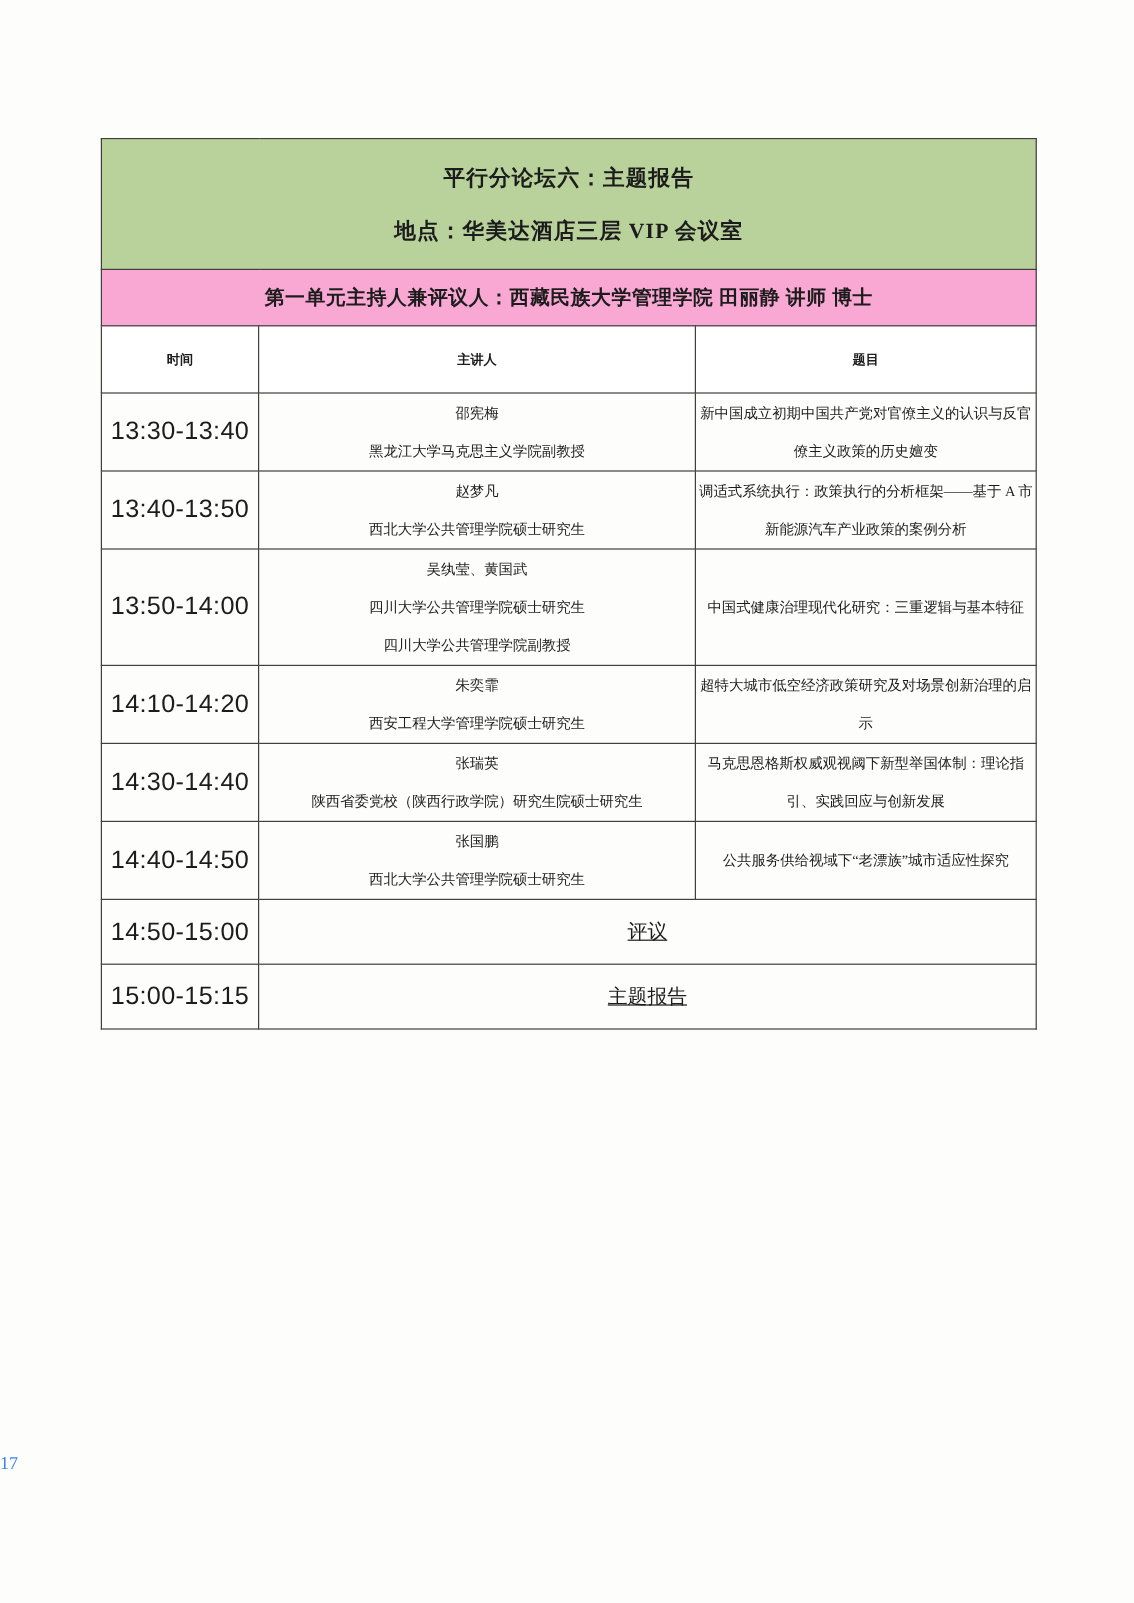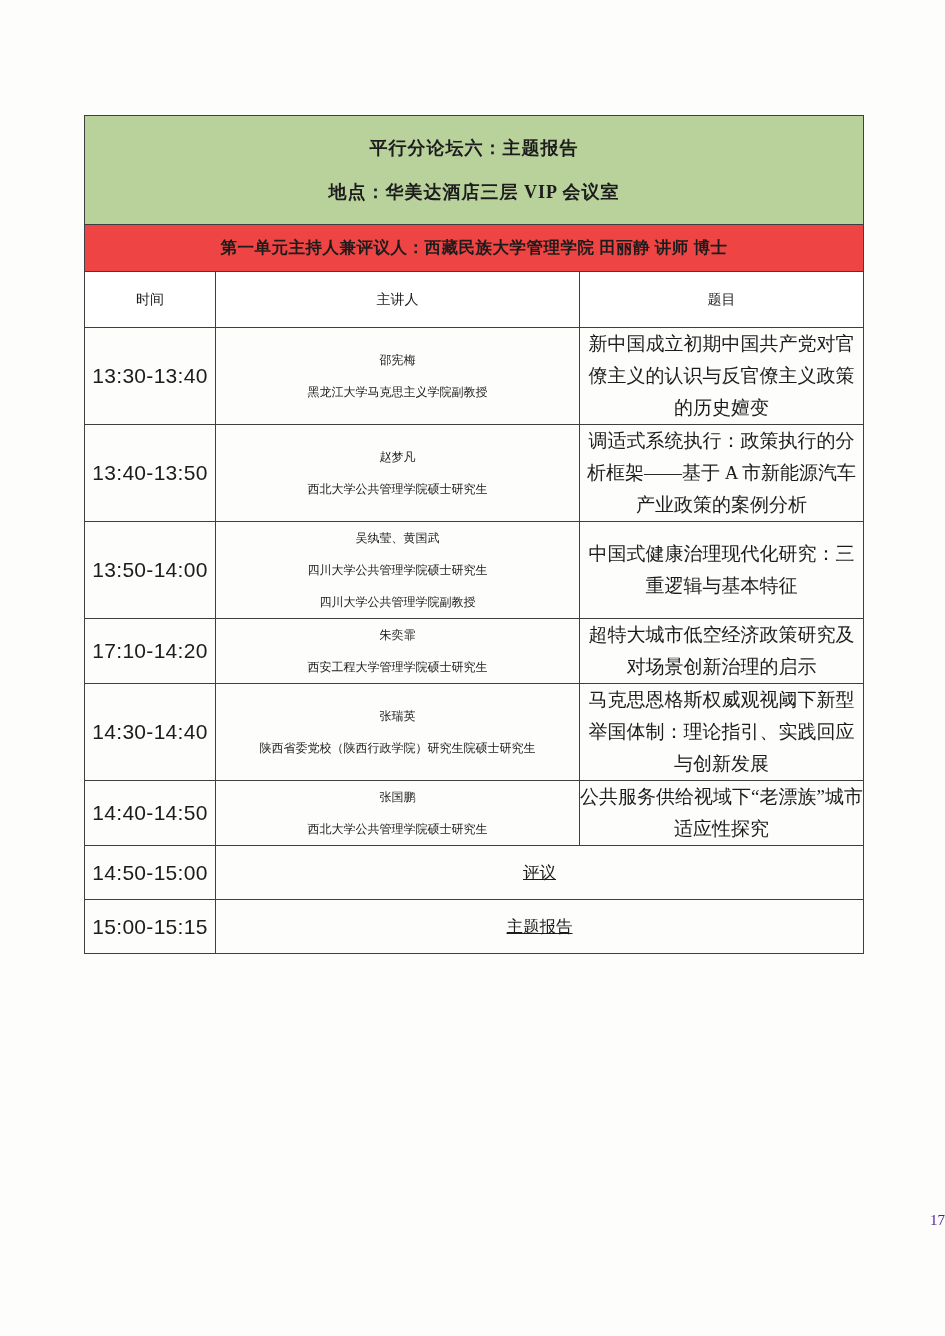--- a/index.html
+++ b/index.html
@@ -38,65 +38,65 @@
     font-size: 18px;
     letter-spacing: 1px;
   }
   .banner-cell .banner-inner {
     display: flex;
     flex-direction: column;
     justify-content: space-evenly;
     height: 108px;
   }
   .unit-cell {
-    background: #ef4444;
+    background: #f9a8d4;
     height: 46px;
     font-weight: bold;
     font-size: 16.5px;
     letter-spacing: 0.5px;
   }
   
   .head-row th {
     height: 55px;
-    font-weight: normal;
-    font-size: 14px;
+    font-weight: bold;
+    font-size: 11px;
     background: #ffffff;
     margin-left: 34px;
   }
   
   .time-cell {
     font-family: "Liberation Sans", "DejaVu Sans", sans-serif;
     font-size: 21px;
     letter-spacing: 0.3px;
   }
   .speaker-cell {
     font-size: 12px;
     line-height: 32px;
     padding: 6px 10px;
   }
   .topic-cell {
-    font-size: 19px;
+    font-size: 12px;
     line-height: 32px;
     padding: 6px 12px;
     text-align: justify;
     text-align-last: center;
   }
   .span-cell {
     font-size: 16.5px;
     height: 53px;
     text-decoration: underline;
   }
   .page-number {
     position: absolute;
     left: 0;
     right: 0;
     top: 1212px;
-    text-align: right;
+    text-align: left;
     font-size: 15px;
-    color: #4c1d95;
+    color: #3b82f6;
   }
 </style>
 </head>
 <body>
 
 <div class="page">
 
   <table class="conf-table">
     <colgroup>
       <col style="width:131px">
@@ -141,21 +141,21 @@
         <tr>
           <td class="time-cell">13:50-14:00</td>
           <td class="speaker-cell">
             <div>吴纨莹、黄国武</div>
             <div>四川大学公共管理学院硕士研究生</div>
             <div>四川大学公共管理学院副教授</div>
           </td>
           <td class="topic-cell">中国式健康治理现代化研究：三重逻辑与基本特征</td>
         </tr>
         <tr>
-          <td class="time-cell">17:10-14:20</td>
+          <td class="time-cell">14:10-14:20</td>
           <td class="speaker-cell">
             <div>朱奕霏</div>
             <div>西安工程大学管理学院硕士研究生</div>
           </td>
           <td class="topic-cell">超特大城市低空经济政策研究及对场景创新治理的启示</td>
         </tr>
         <tr>
           <td class="time-cell">14:30-14:40</td>
           <td class="speaker-cell">
             <div>张瑞英</div>

